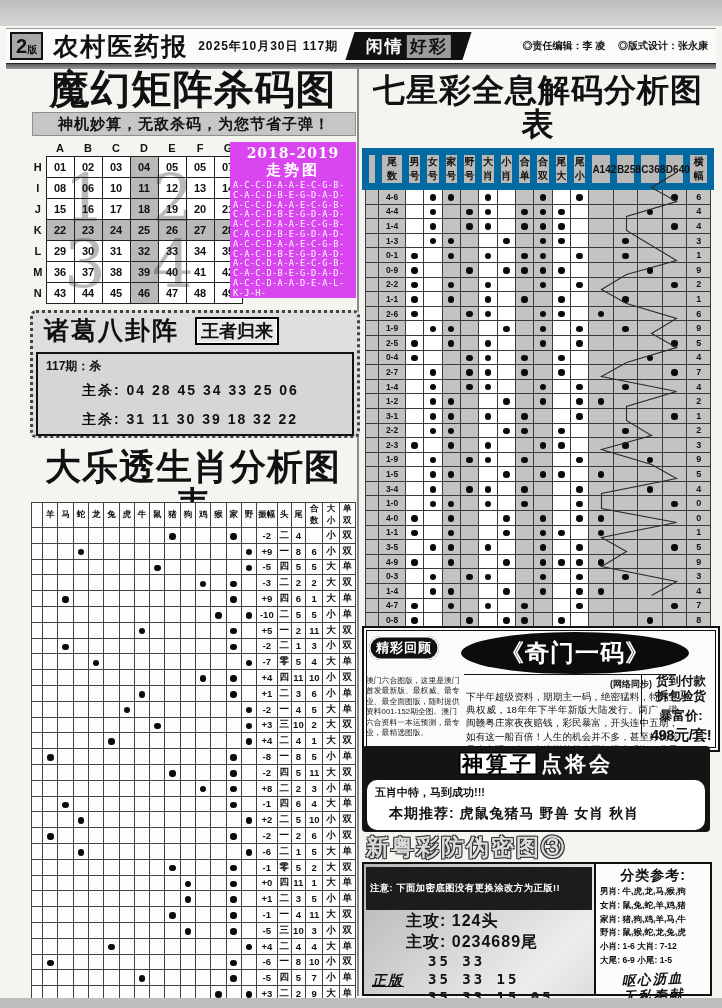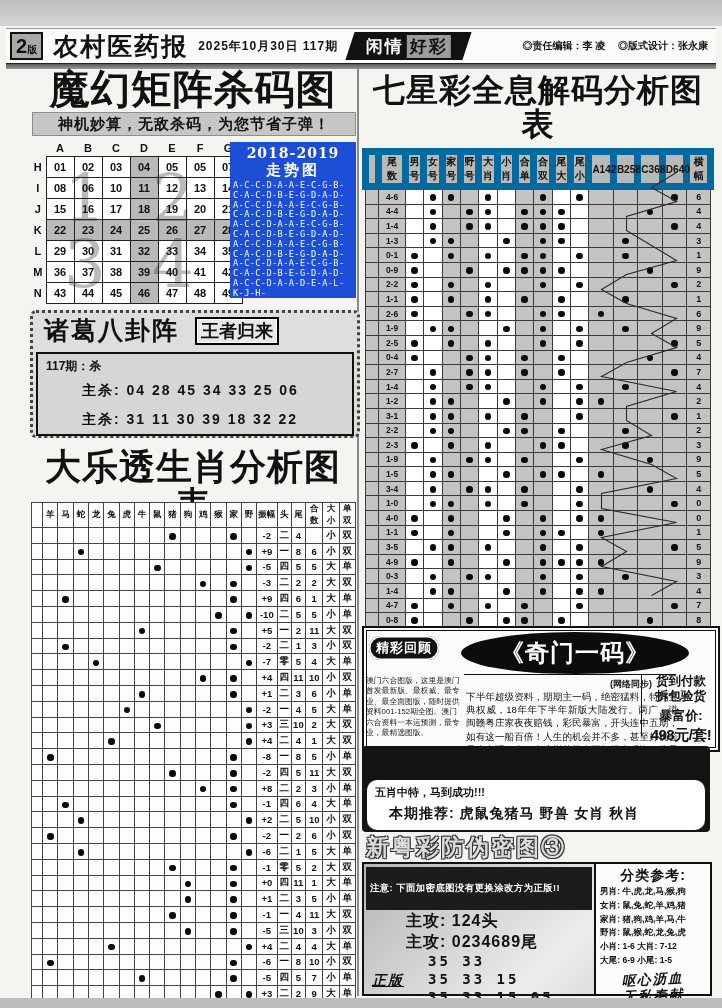--- a/index.html
+++ b/index.html
@@ -25,21 +25,21 @@
   
   .t-matrix{left:28px;top:68px;width:330px;font-size:40px;}
   .subtitle{position:absolute;left:32px;top:112px;width:322px;height:22px;background:#c6c6c4;border:1px solid #8e8e8e;font-size:15px;font-weight:700;text-align:center;line-height:22px;letter-spacing:1px;}
   .matrix-wrap{position:absolute;left:30px;top:140px;width:326px;height:160px;}
   #matrix-grid{border-collapse:collapse;table-layout:fixed;width:196px;}
   #matrix-grid th{font-size:11px;font-weight:700;width:26px;height:14px;border:none;}
   #matrix-grid th.rl{width:14px;}
   #matrix-grid td{border:1.5px solid #222;width:26px;height:18px;font-size:11px;font-weight:700;text-align:center;background:#fff;}
   #matrix-grid td.shaded{background:#b9b9b7;}
   .ghost{position:absolute;font-family:"DejaVu Serif",serif;font-size:66px;font-weight:400;color:rgba(40,40,40,.32);pointer-events:none;line-height:1;}
-  .trend-panel{position:absolute;left:200px;top:2px;width:126px;height:156px;background:#1d4ed8;color:#fff;overflow:hidden;}
+  .trend-panel{position:absolute;left:200px;top:2px;width:126px;height:156px;background:#d946ef;color:#fff;overflow:hidden;}
   .tp-years{font-family:"DejaVu Serif",serif;font-size:14px;font-weight:700;text-align:center;margin-top:3px;letter-spacing:1px;}
   .tp-title{font-size:15px;font-weight:900;text-align:center;letter-spacing:3px;}
   .tp-lines{font-family:"DejaVu Sans Mono",monospace;font-size:8.6px;line-height:9.8px;padding:1px 3px;letter-spacing:.4px;}
   .bagua{position:absolute;left:30px;top:310px;width:318px;height:118px;border:3px dotted #444;background:#dededc;border-radius:6px;padding:1px 3px 3px 3px;}
   .bagua-titlerow{display:flex;align-items:center;padding:0 8px;}
   .bagua-title{font-size:25px;font-weight:900;letter-spacing:2px;}
   .bagua-badge{margin-left:16px;border:2.5px solid #000;padding:0 4px;font-size:18px;font-weight:900;background:#e8e8e6;box-shadow:0 0 0 1px #fff inset;}
   .bagua-inner{border:2px solid #111;background:#d6d6d4;margin-top:5px;height:72px;padding:4px 8px;}
   .bg-l1{font-size:12px;font-weight:700;}
   .bg-l2{font-size:14px;font-weight:700;letter-spacing:2px;margin:7px 0 0 36px;}
@@ -1619,20 +1619,23 @@
     <div class="ad-body">下半年超级资料，期期主一码，绝密猛料，特码宝典权威，18年年下半年新版大陆发行。两广、港闽赣粤庄家夜夜赔钱，彩民暴富，开头连中五期，如有这一船百倍！人生的机会并不多，甚至好机会只会出现一次，有这样的机会不把握会后悔一辈子的。我们的目标：在最短的时间内为支持朋友争取最大的利益。</div>
     <div class="ad-right">
       <div class="ad-pay">货到付款</div>
       <div class="ad-pay">拆包验货</div>
       <div class="ad-pricelabel">暴富价:</div>
       <div class="ad-price">498元/套!</div>
     </div>
   </div>
 
   <div class="dj">
+    <div class="dj-title">
+      <span class="inv">神算子</span><span>点将会</span>
+    </div>
     <div class="dj-box">
       <div class="dj-l1">五肖中特，马到成功!!!</div>
       <div class="dj-l2">本期推荐: 虎鼠兔猪马 野兽 女肖 秋肖</div>
     </div>
   </div>
 
   <div class="miti-head">新粤彩防伪密图③</div>
   <div class="miti">
     <div class="miti-left">
       <div class="miti-notice">注意: 下面加密底图没有更换涂改方为正版!!</div>

